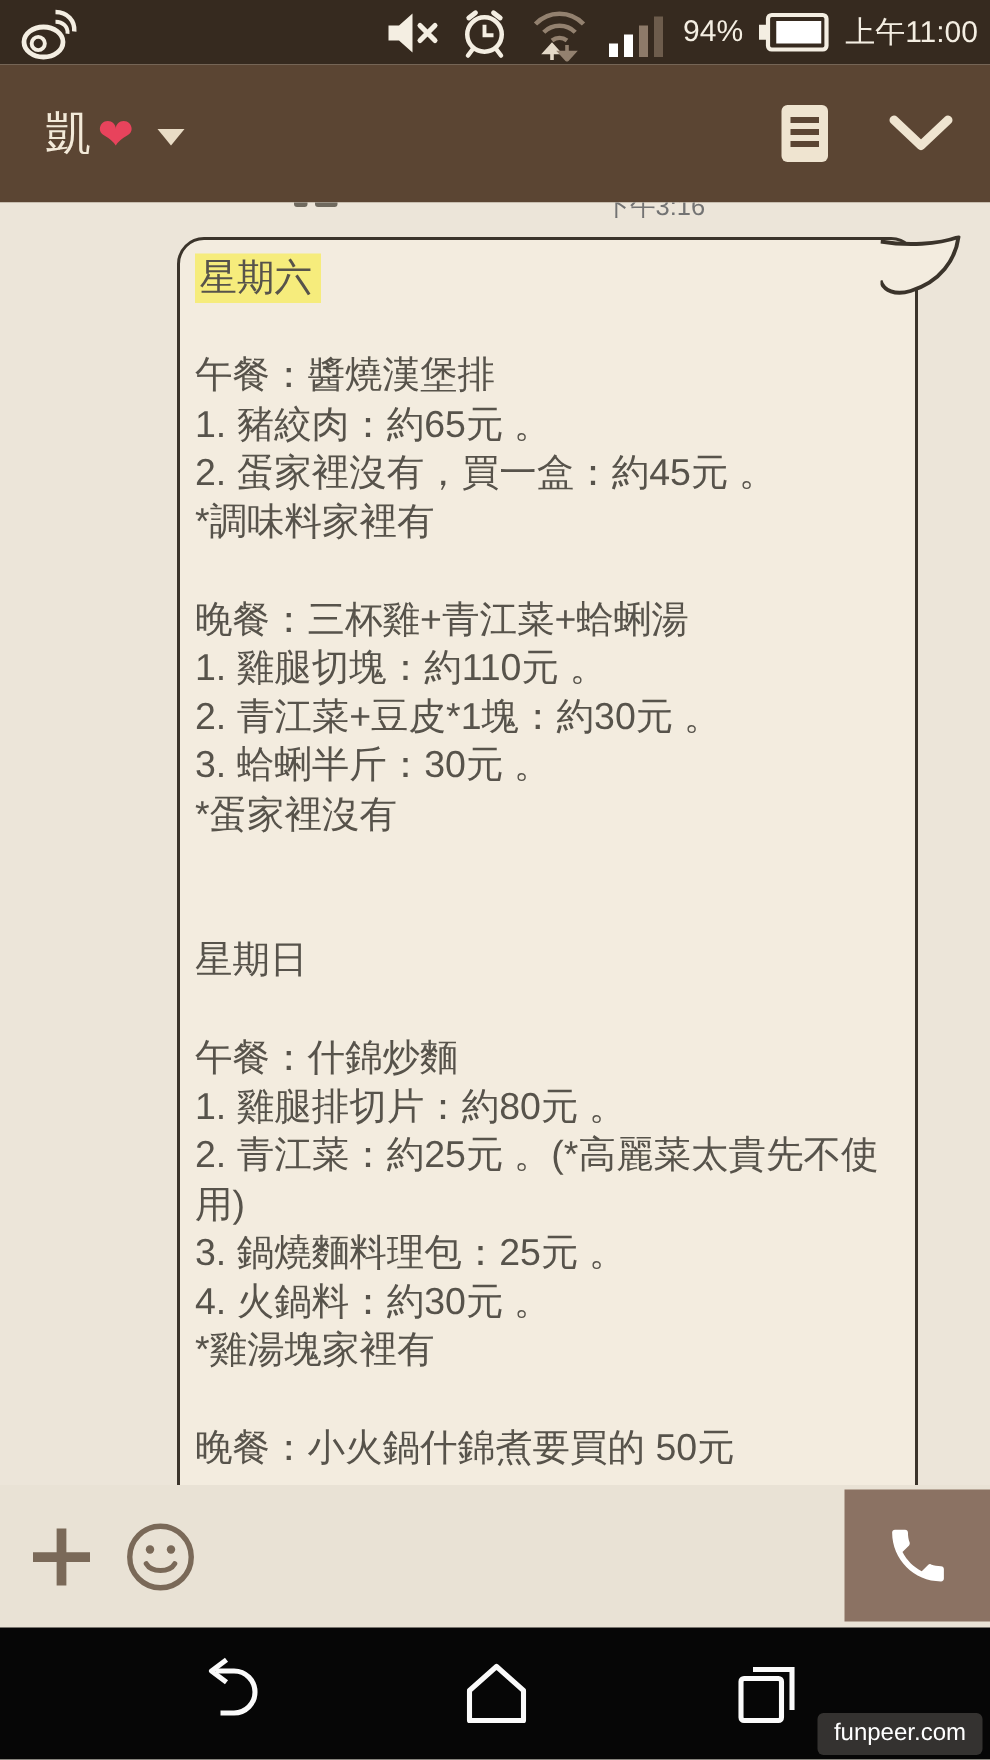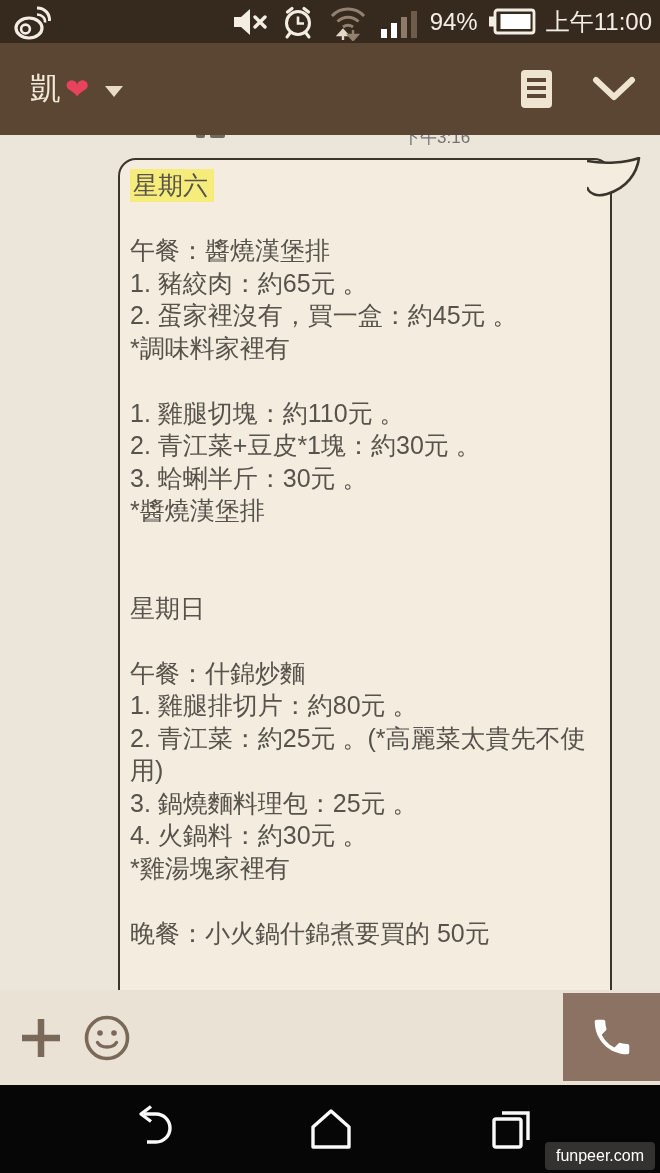--- a/index.html
+++ b/index.html
@@ -3,21 +3,21 @@
 <meta charset="utf-8">
 <style>
   * { margin:0; padding:0; box-sizing:border-box; }
   body { font-family:"Liberation Sans", sans-serif; background:#000; }
   .phone { position:relative; width:660px; height:1173px; overflow:hidden; background:#ece5d9; }
 
   
   .statusbar { position:absolute; left:0; top:0; width:660px; height:43px; background:#362a1f;
                display:flex; align-items:center; }
   .sb-right { position:absolute; right:8px; top:0; height:43px; display:flex; align-items:center; gap:10px; }
-  .sb-text { color:#f4eee2; font-size:24px; }
+  .sb-text { color:#f4eee2; font-size:20px; }
   .weibo { margin-left:10px; }
 
   
   .header { position:absolute; left:0; top:43px; width:660px; height:92px; background:#5b4533;
             display:flex; align-items:center; }
   .chat-title { display:flex; align-items:center; margin-left:30px; cursor:default; }
   .chat-name { color:#f3ead9; font-size:31px; }
   .heart { color:#e8435c; font-size:29px; margin-left:4px; }
   .dd-triangle { width:0; height:0; border-left:9px solid transparent; border-right:9px solid transparent;
                  border-top:11px solid #e9dcc6; margin-left:16px; margin-top:4px; }
@@ -131,24 +131,25 @@
         <path d="M0 4 C 18 7 38 6 52 1 C 50 16 40 31 20 37 C 10 40 2 37 0 30" fill="none" stroke="#3b342b" stroke-width="2.6" stroke-linejoin="round"></path>
       </svg>
       <div class="msg">
         <div class="line"><span class="hl">星期六</span></div>
         <div class="line"></div>
         <div class="line">午餐：醬燒漢堡排</div>
         <div class="line">1. 豬絞肉：約65元 。</div>
         <div class="line">2. 蛋家裡沒有，買一盒：約45元 。</div>
         <div class="line">*調味料家裡有</div>
         <div class="line"></div>
+        <div class="line">晚餐：三杯雞+青江菜+蛤蜊湯</div>
         <div class="line">1. 雞腿切塊：約110元 。</div>
         <div class="line">2. 青江菜+豆皮*1塊：約30元 。</div>
         <div class="line">3. 蛤蜊半斤：30元 。</div>
-        <div class="line">*醬燒漢堡排</div>
+        <div class="line">*蛋家裡沒有</div>
         <div class="line"></div>
         <div class="line"></div>
         <div class="line">星期日</div>
         <div class="line"></div>
         <div class="line">午餐：什錦炒麵</div>
         <div class="line">1. 雞腿排切片：約80元 。</div>
         <div class="line">2. 青江菜：約25元 。(*高麗菜太貴先不使</div>
         <div class="line">用)</div>
         <div class="line">3. 鍋燒麵料理包：25元 。</div>
         <div class="line">4. 火鍋料：約30元 。</div>

